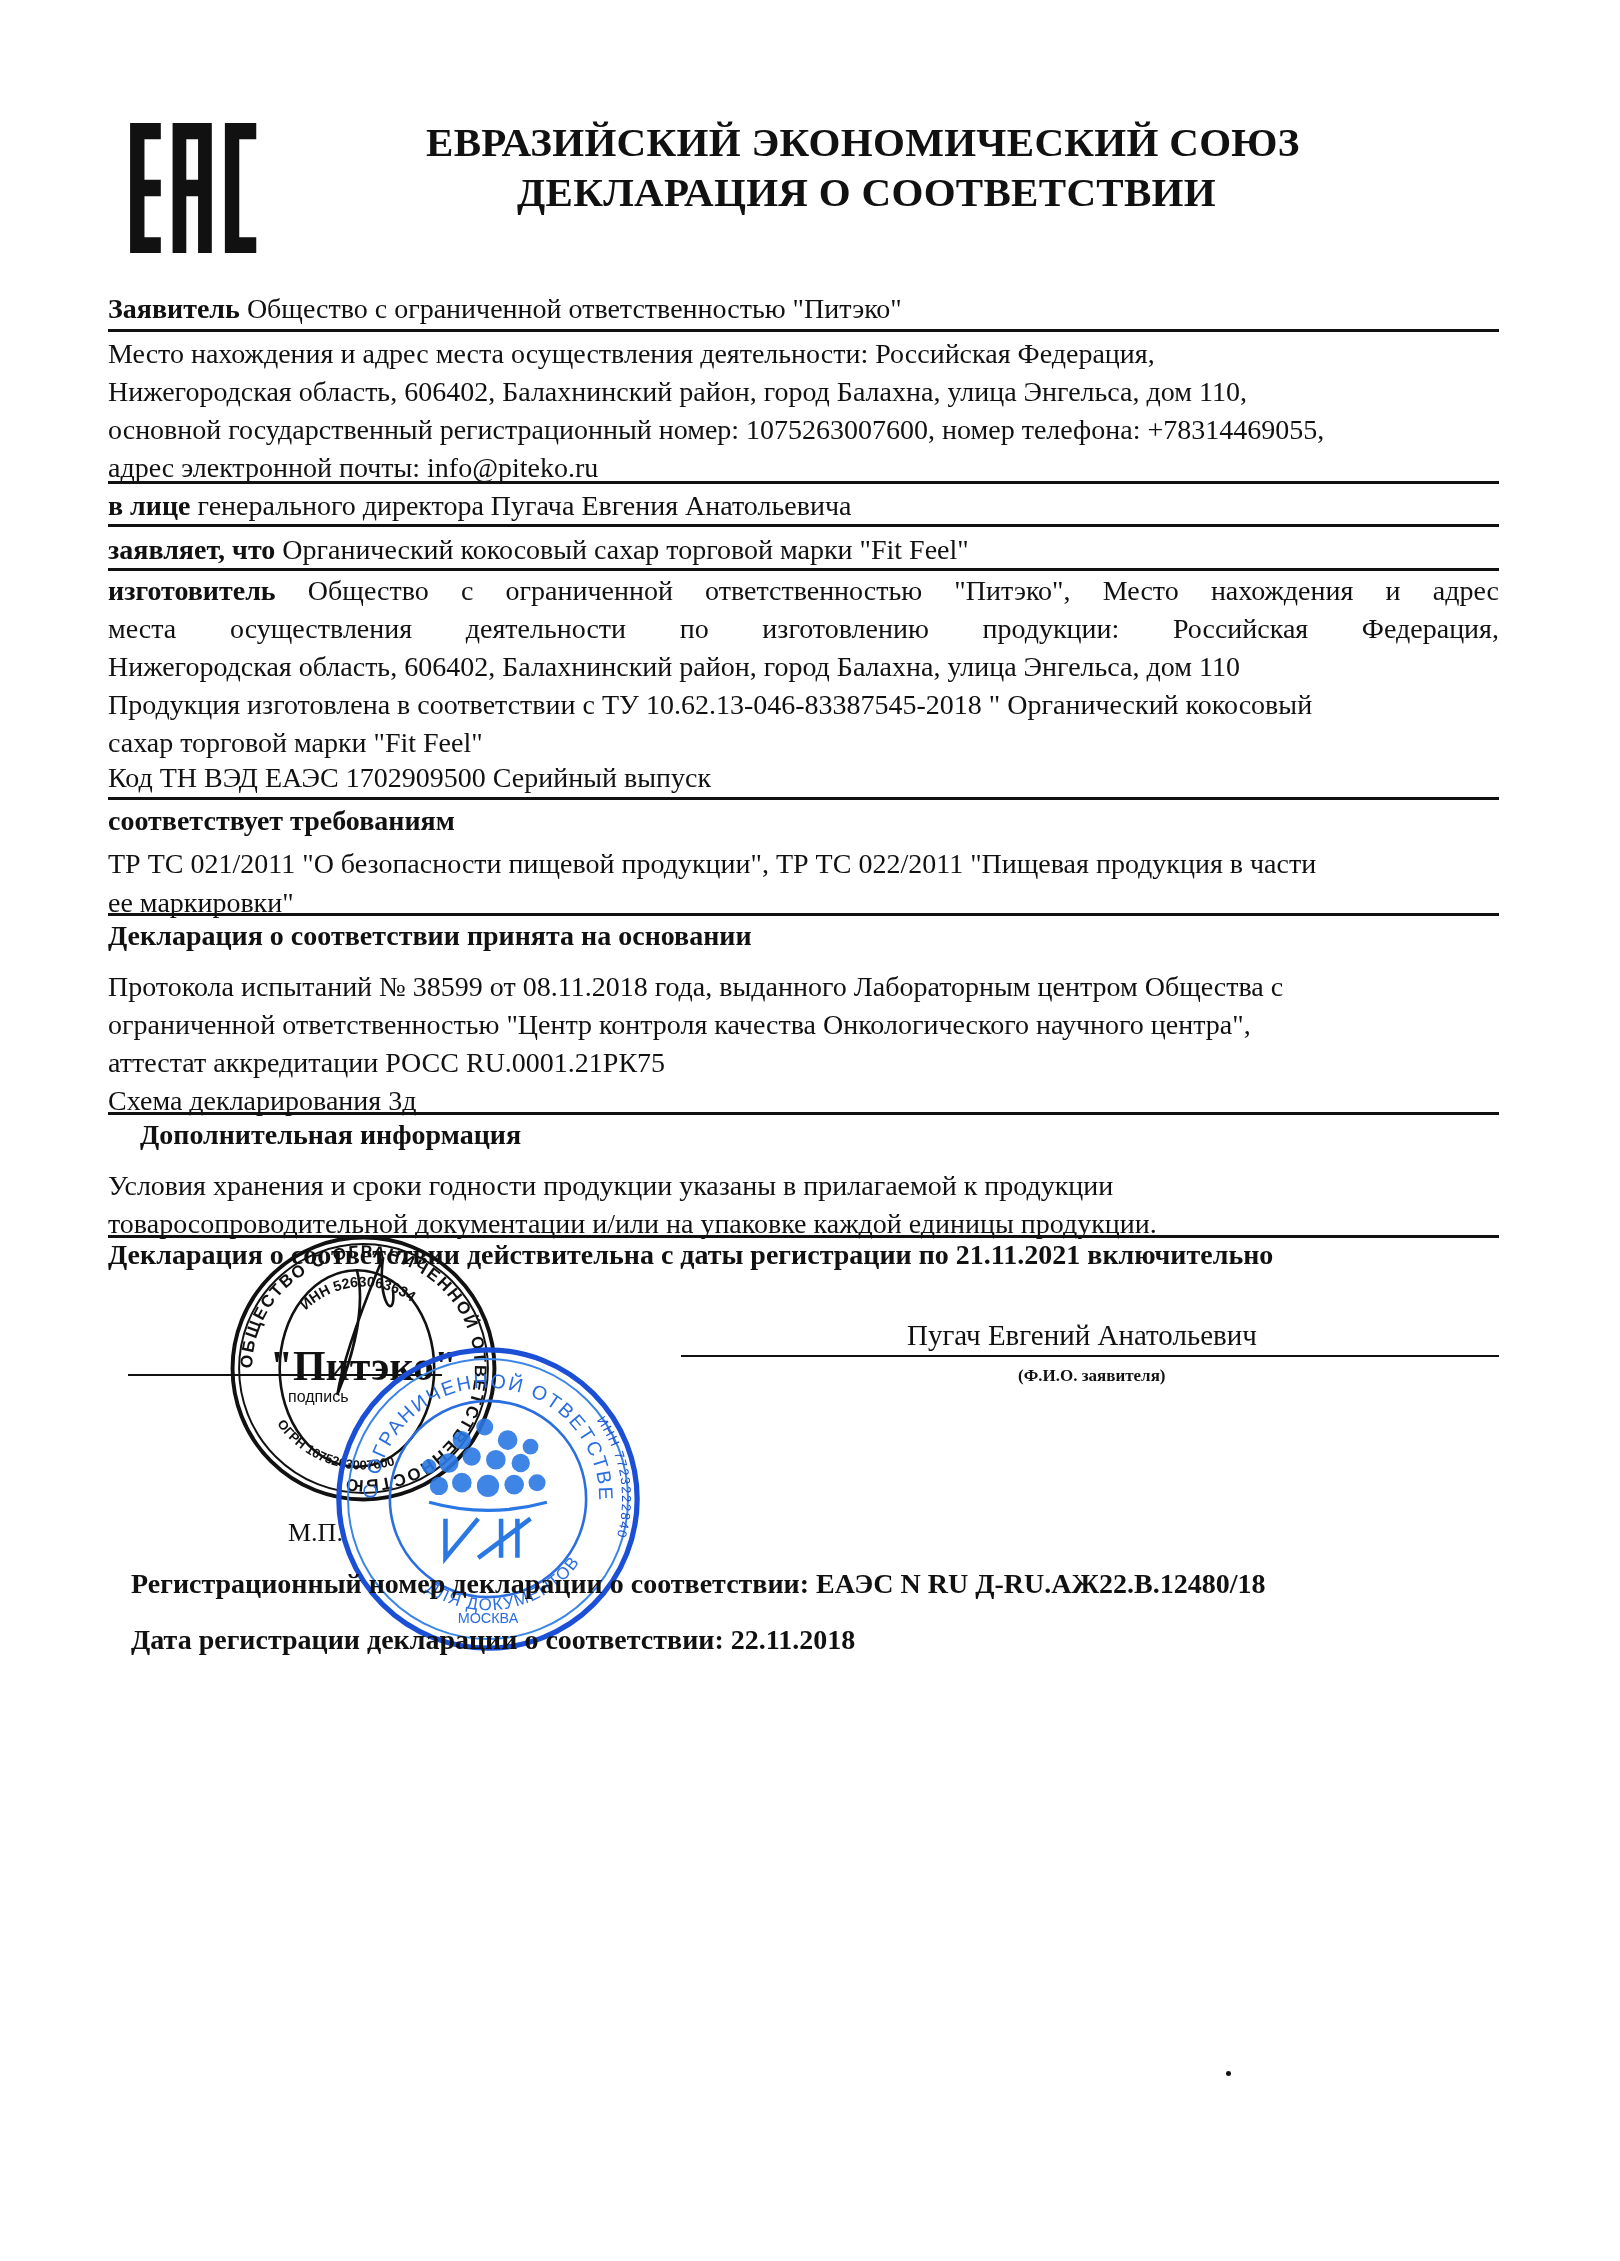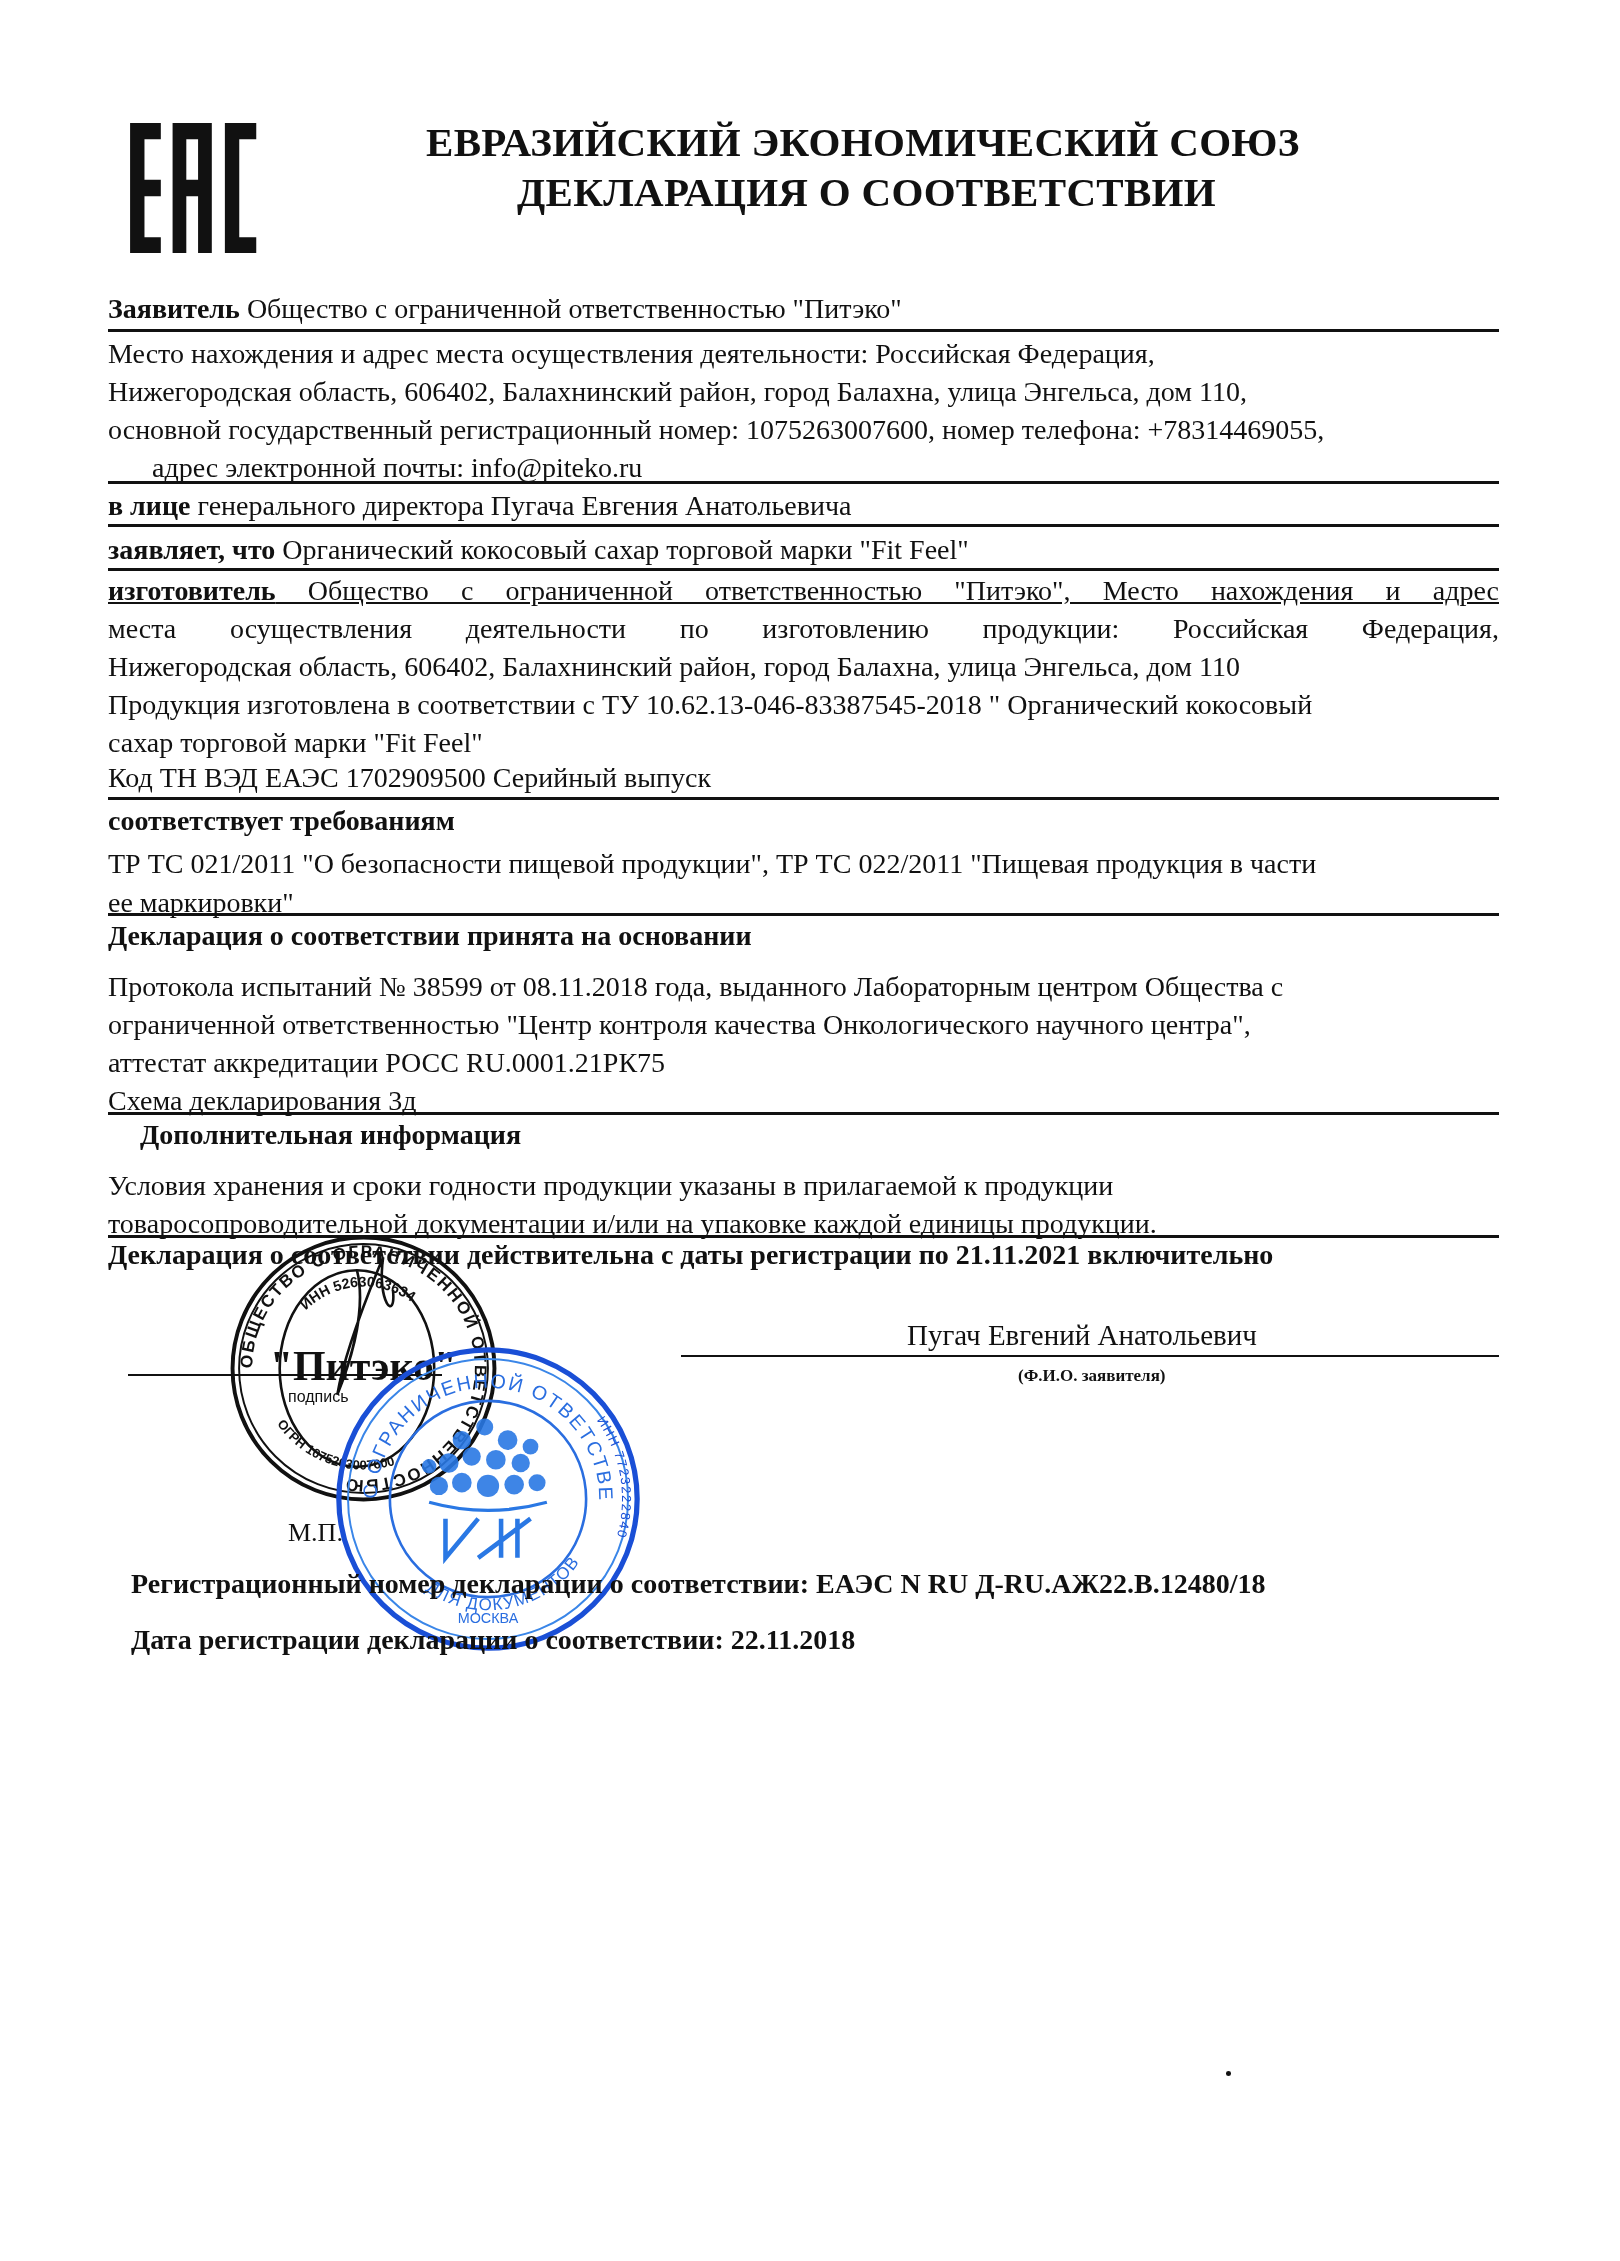--- a/index.html
+++ b/index.html
@@ -31,34 +31,34 @@
 <div class="abs title" style="left:517px; top:168px;">ДЕКЛАРАЦИЯ О СООТВЕТСТВИИ</div>
 
 <div class="abs t" style="left:108px; top:295px;">
   <span class="b">Заявитель</span><span> Общество с ограниченной ответственностью "Питэко"</span>
 </div>
 <div class="rule" style="left:108px; top:329px; width:1391px;"></div>
 
 <div class="abs t" style="left:108px; top:340px;">Место нахождения и адрес места осуществления деятельности: Российская Федерация,</div>
 <div class="abs t" style="left:108px; top:378px;">Нижегородская область, 606402, Балахнинский район, город Балахна, улица Энгельса, дом 110,</div>
 <div class="abs t" style="left:108px; top:416px;">основной государственный регистрационный номер: 1075263007600, номер телефона: +78314469055,</div>
-<div class="abs t" style="left:108px; top:454px;margin-left:44px;">адрес электронной почты: info@piteko.ru</div>
+<div class="abs t" style="left:108px; top:454px;">адрес электронной почты: info@piteko.ru</div>
 <div class="rule" style="left:108px; top:481px; width:1391px;"></div>
 
 <div class="abs t" style="left:108px; top:492px;">
   <span class="b">в лице</span><span> генерального директора Пугача Евгения Анатольевича</span>
 </div>
 <div class="rule" style="left:108px; top:524px; width:1391px;"></div>
 
 <div class="abs t" style="left:108px; top:536px;">
   <span class="b">заявляет, что</span><span> Органический кокосовый сахар   торговой марки "Fit Feel"</span>
 </div>
 <div class="rule" style="left:108px; top:568px; width:1391px;"></div>
 
-<div class="abs t just" style="left:108px; top:577px; width:1391px;text-decoration:underline;">
+<div class="abs t just" style="left:108px; top:577px; width:1391px;">
   <span class="b">изготовитель</span><span> Общество с ограниченной ответственностью "Питэко", Место нахождения и адрес</span>
 </div>
 <div class="abs t just" style="left:108px; top:615px; width:1391px;">места осуществления деятельности по изготовлению продукции: Российская Федерация,</div>
 <div class="abs t" style="left:108px; top:653px;">Нижегородская область, 606402, Балахнинский район, город Балахна, улица Энгельса, дом 110</div>
 <div class="abs t" style="left:108px; top:691px;">Продукция изготовлена в соответствии с ТУ  10.62.13-046-83387545-2018 " Органический кокосовый</div>
 <div class="abs t" style="left:108px; top:729px;">сахар   торговой марки "Fit Feel"</div>
 <div class="abs t" style="left:108px; top:764px;">Код ТН ВЭД ЕАЭС 1702909500 Серийный выпуск</div>
 <div class="rule" style="left:108px; top:797px; width:1391px;"></div>
 
 <div class="abs t b" style="left:108px; top:807px;">соответствует требованиям</div>

